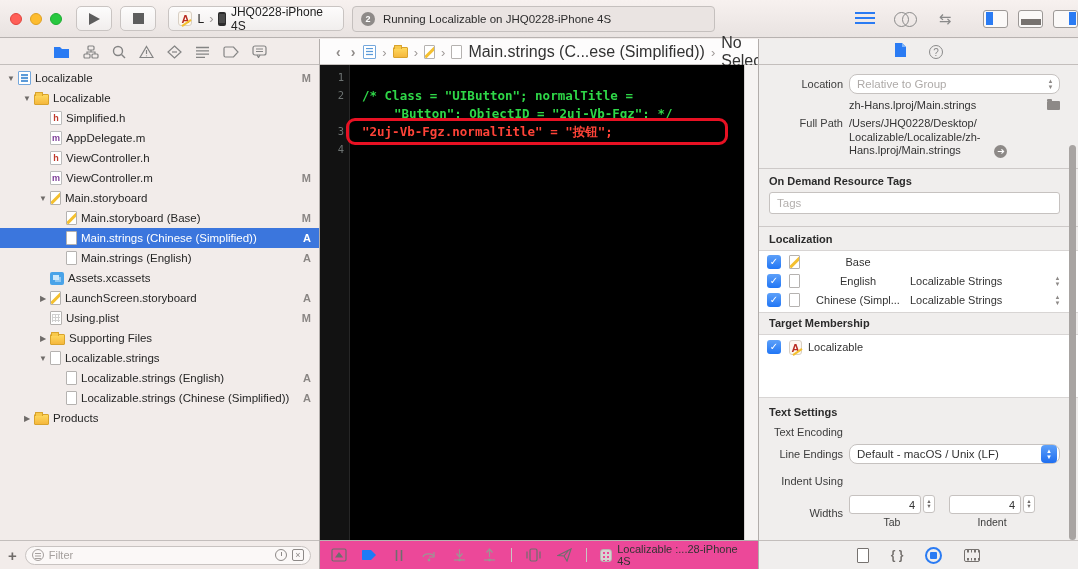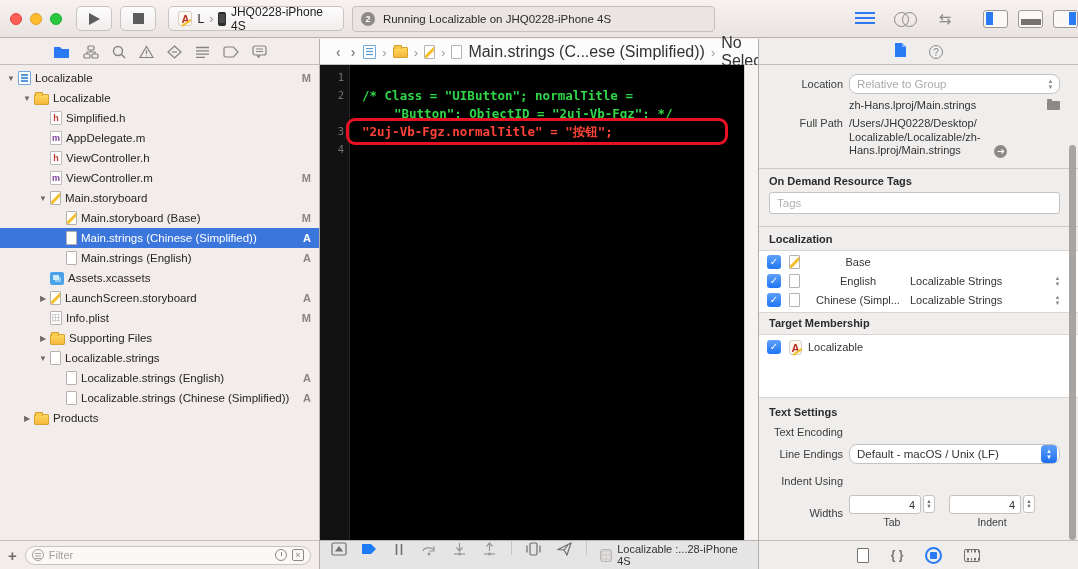--- a/index.html
+++ b/index.html
@@ -100,21 +100,21 @@
   .jchev.back::after{content:"‹";} .jchev.fwd::after{content:"›";}
   .jfile { white-space:nowrap; }
   .codewrap { flex:1; background:#000; position:relative; font-family:"DejaVu Sans Mono","Liberation Mono",monospace; font-size:12.5px; font-weight:bold; }
   .gutter { position:absolute; left:0; top:0; bottom:0; width:30px; background:#121212; border-right:1px solid #262626; }
   .lnum { position:absolute; right:5px; width:20px; text-align:right; color:#6d7372; font-size:10.5px; font-weight:normal; font-family:"DejaVu Sans Mono",monospace; }
   .codeline { position:absolute; left:38px; white-space:pre; }
   .green { color:#2fd748; }
   .redln { color:#ff4338; }
   .annotation { position:absolute; left:26px; top:112px; width:382px; height:27px; border:3px solid #e81123; border-radius:9px; }
   .edscroll { position:absolute; right:0; top:0; bottom:0; width:14px; background:#f6f3f2; border-left:1px solid #d8d4d2; }
-  .debugbar { height:29px; background:#e5e5e5; border-top:1px solid #b7b2b0; display:flex; padding:0 10px; gap:13px; color:#6e6e6e; }
+  .debugbar { height:29px; background:#ec4899; border-top:1px solid #b7b2b0; display:flex; align-items:center; padding:0 10px; gap:13px; color:#6e6e6e; }
   .dbg { display:flex; align-items:center; justify-content:center; width:18px; height:16px; }
   .dbg svg{display:block;}
   .dbg-sep { width:1px; height:14px; background:#c9c5c3; }
   .appchip { display:flex; align-items:center; gap:5px; font-size:11px; color:#333; }
   .appgrid { width:13px; height:13px; border-radius:3px; border:1px solid #b9b5b3; background:
     repeating-linear-gradient(#d7d3d1 0 2px, transparent 2px 4px),
     repeating-linear-gradient(90deg,#d7d3d1 0 2px, transparent 2px 4px); }
 
   
   .insp-tabs { height:26px; border-bottom:1px solid #c3bebc; display:flex; align-items:center; justify-content:center; gap:22px; }
@@ -334,21 +334,21 @@
           </div>
         <div class="trow lvl2">
             <span class="arr closed"></span>
             <span class="fic ic-sb"></span>
             <span class="tlabel">LaunchScreen.storyboard</span>
             <span class="tbadge">A</span>
           </div>
         <div class="trow lvl2">
             <span class="arr"></span>
             <span class="fic ic-plist"></span>
-            <span class="tlabel">Info.plist</span>
+            <span class="tlabel">Using.plist</span>
             <span class="tbadge">M</span>
           </div>
         <div class="trow lvl2">
             <span class="arr closed"></span>
             <span class="fic ic-folder"></span>
             <span class="tlabel">Supporting Files</span>
             <span class="tbadge"></span>
           </div>
         <div class="trow lvl2">
             <span class="arr open"></span>

